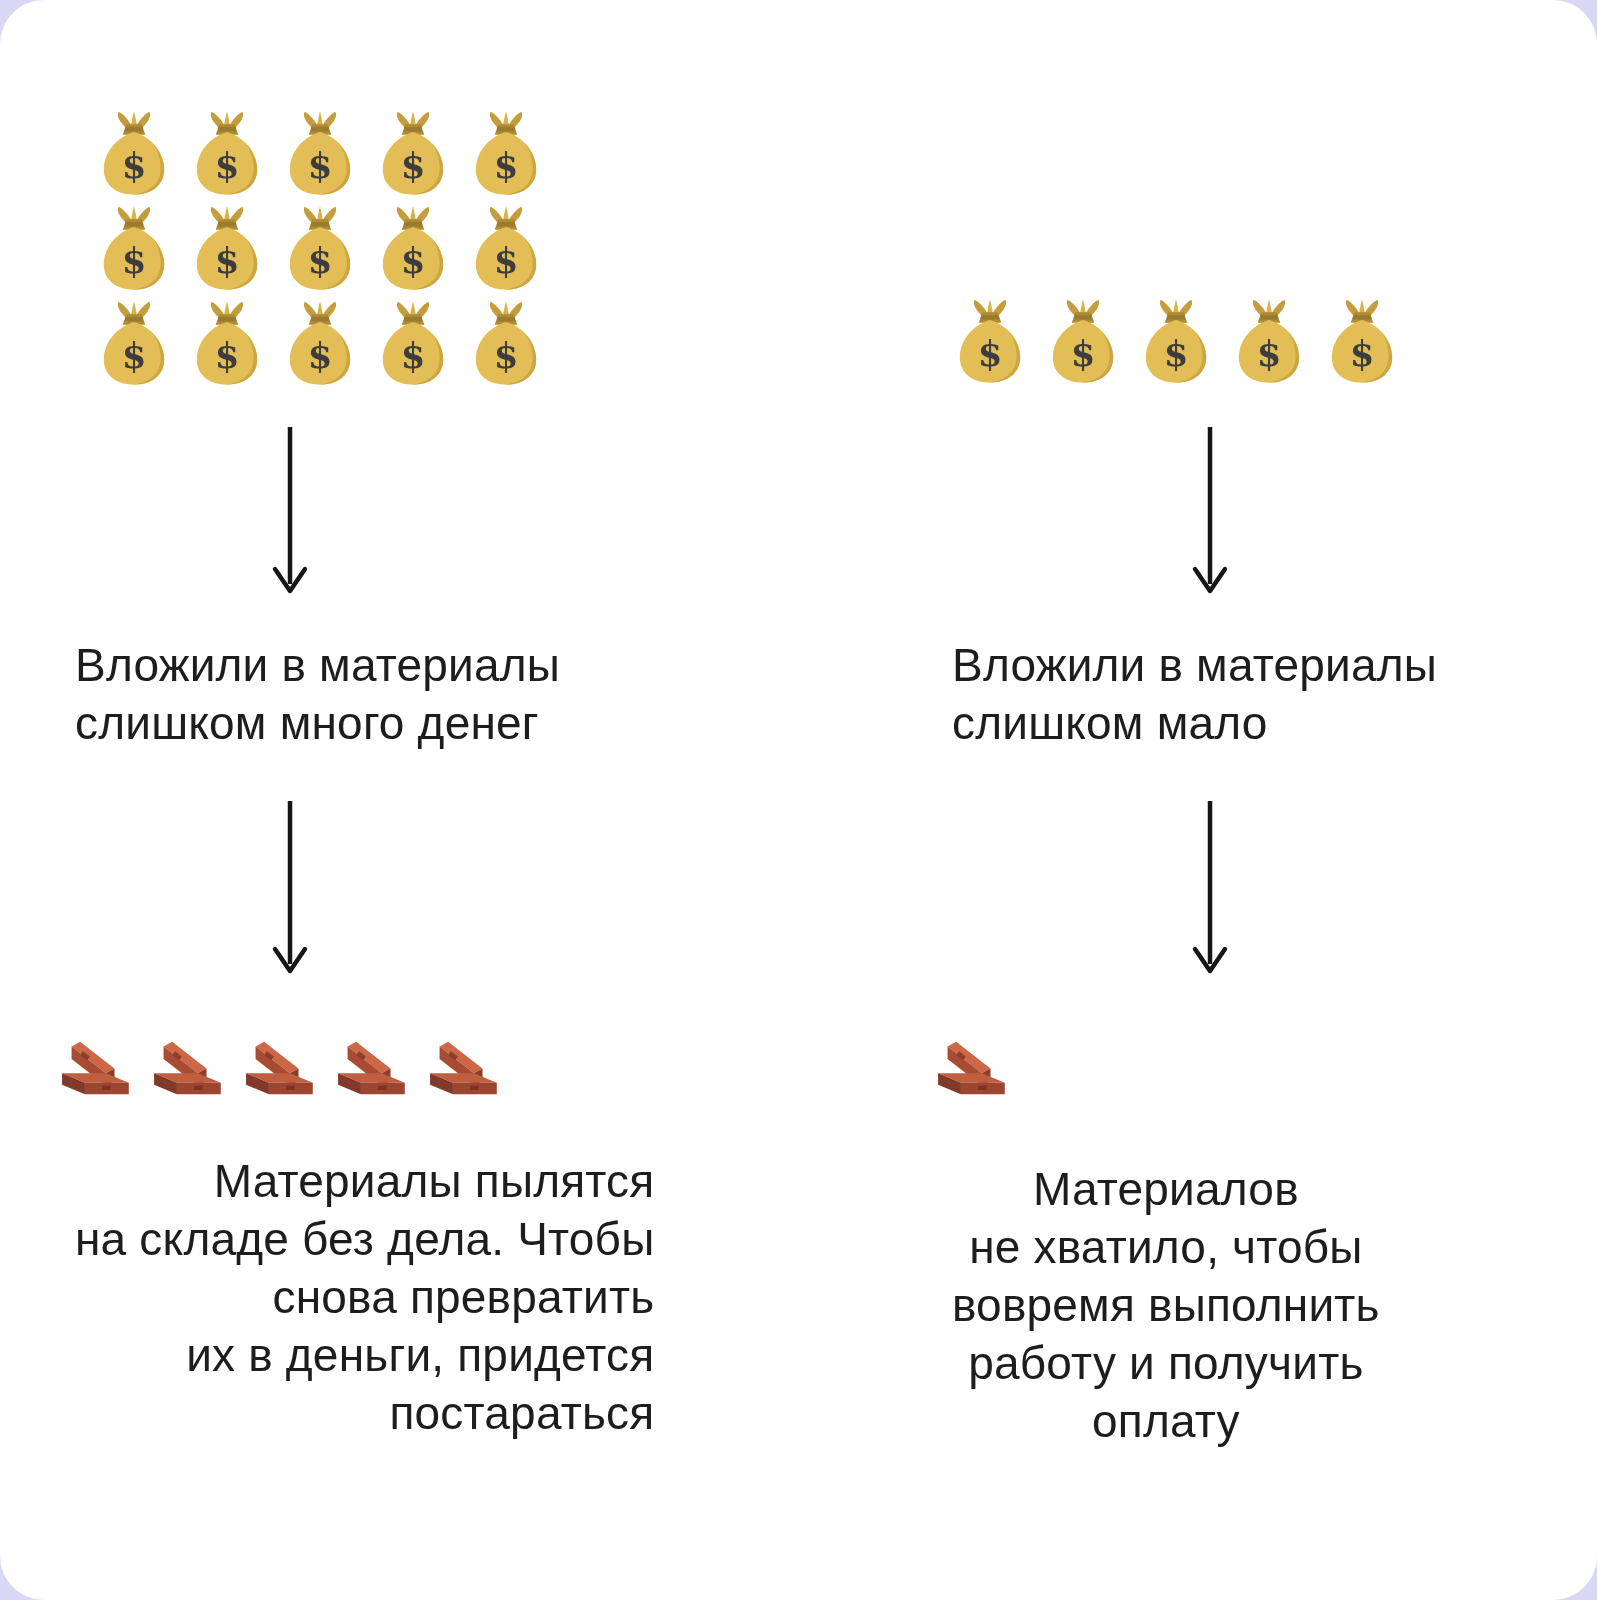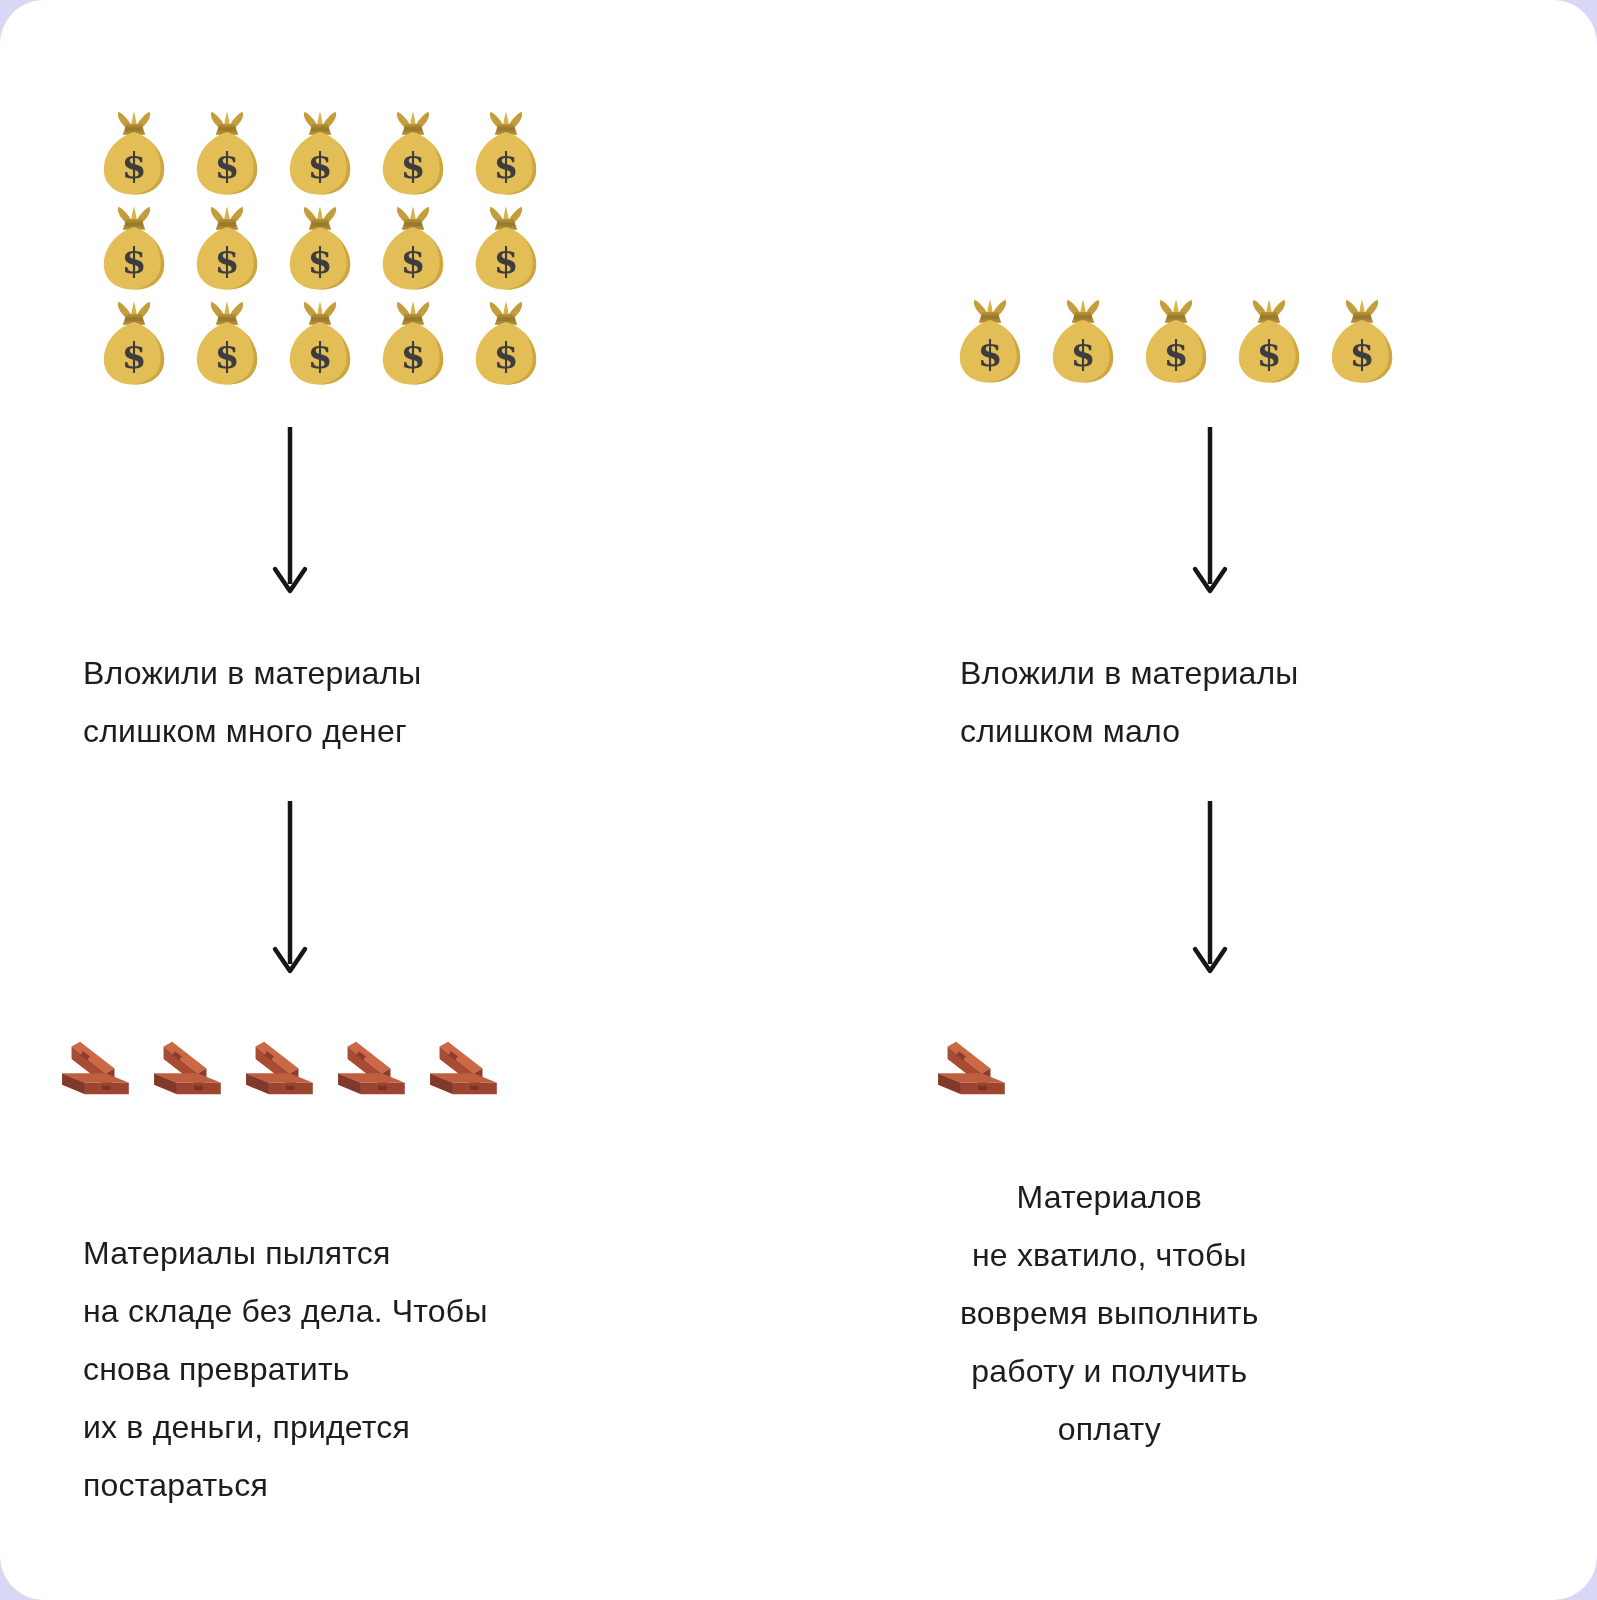--- a/index.html
+++ b/index.html
@@ -36,31 +36,31 @@
   .arrow{
     position:absolute;
     color:var(--arrow,#161616);
   }
   .arrow-l1{left:268px;top:424px;}
   .arrow-l2{left:268px;top:798px;}
   .arrow-r1{left:1188px;top:424px;}
   .arrow-r2{left:1188px;top:798px;}
   .label{
     position:absolute;
-    margin:16px;
-    font-size:32px;
+    margin:8px;
+    font-size:46px;
     line-height:58px;
     font-weight:500;
     letter-spacing:0.2px;
     color:var(--text,#1d1d1f);
     white-space:pre-line;
   }
   .label-l1{left:67px;top:628px;}
   .label-r1{left:944px;top:628px;}
-  .label-l2{left:67px;top:1208px;}
+  .label-l2{left:67px;top:1144px;text-align:right;}
   .label-r2{left:944px;top:1152px;text-align:center;}
 </style>
 </head>
 <body>
 
 <div class="stage">
   <div class="card">
 
     <div class="icon-grid bags-left">
   <span class="icon moneybag">

